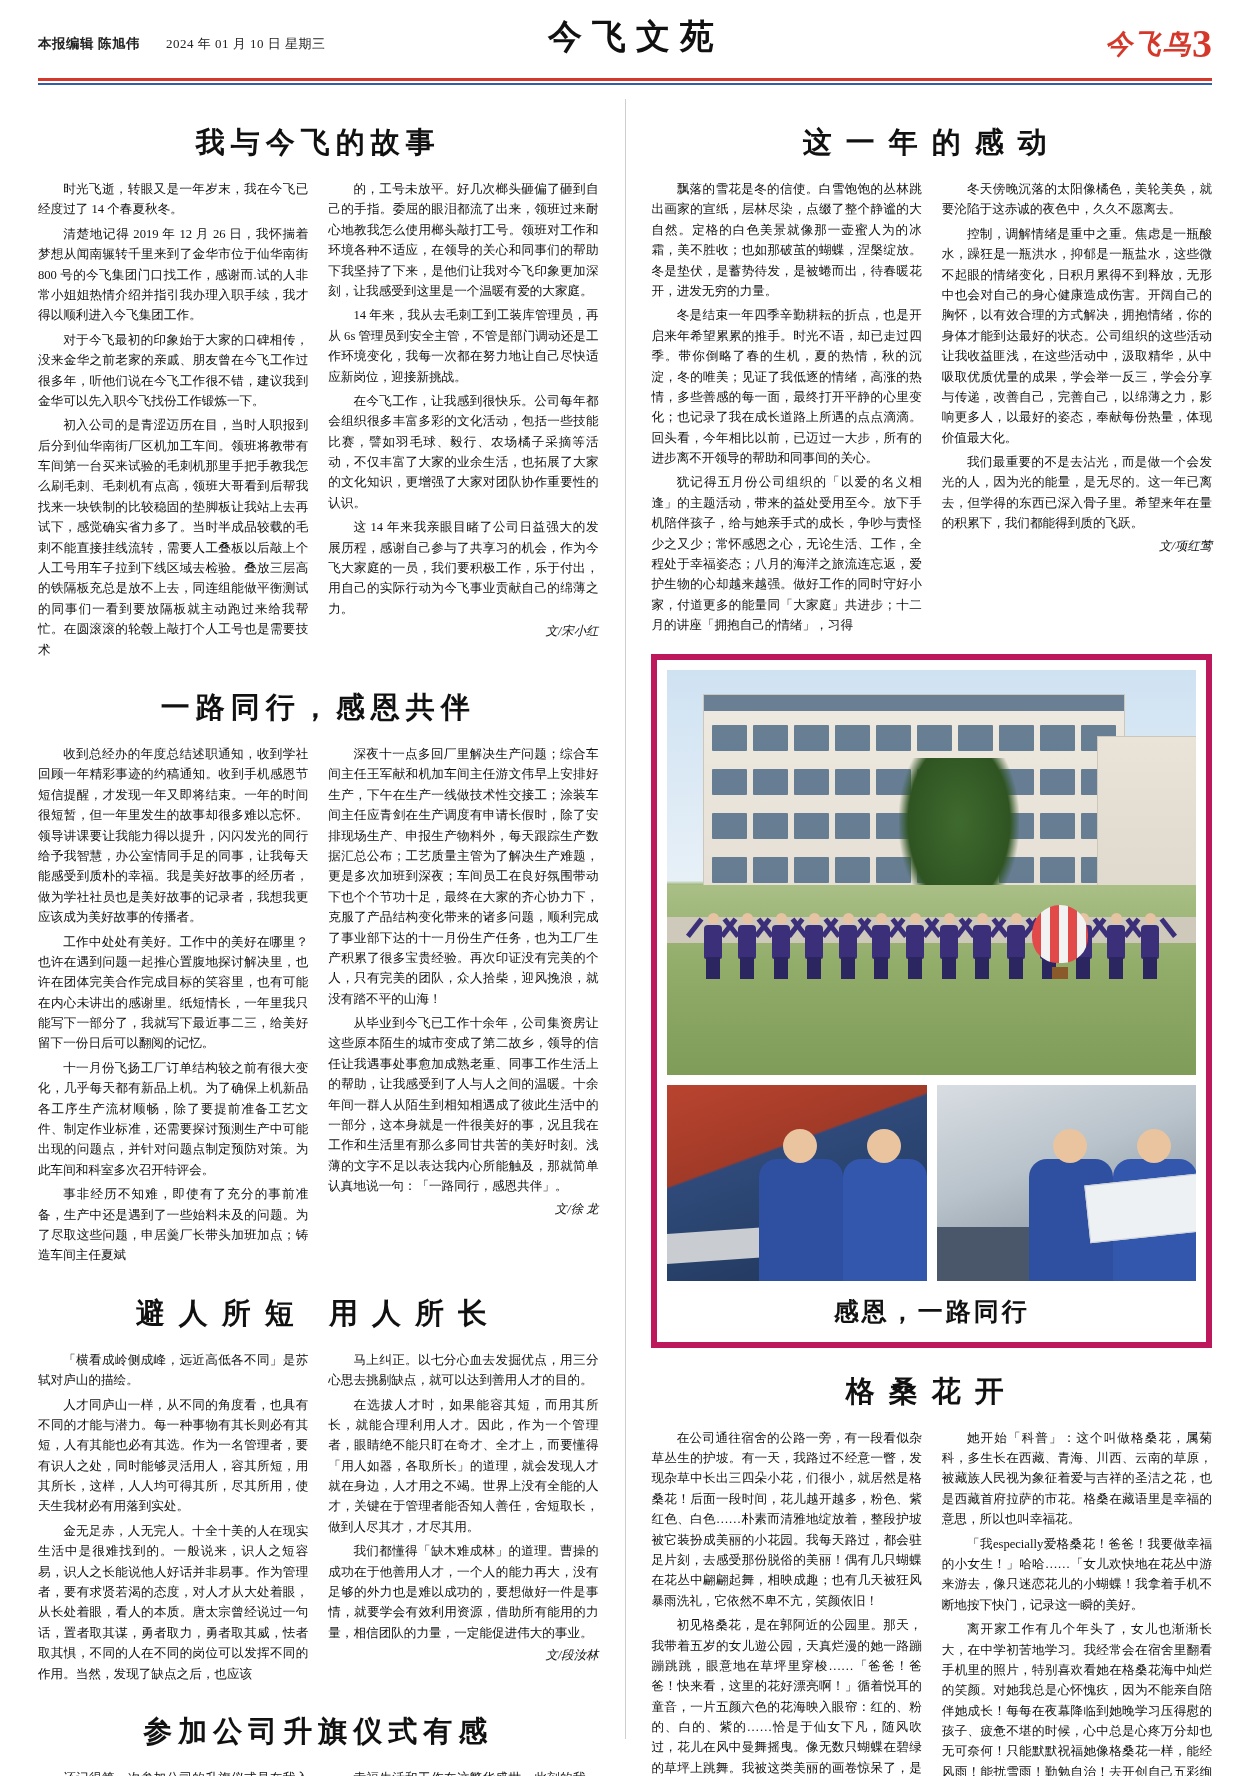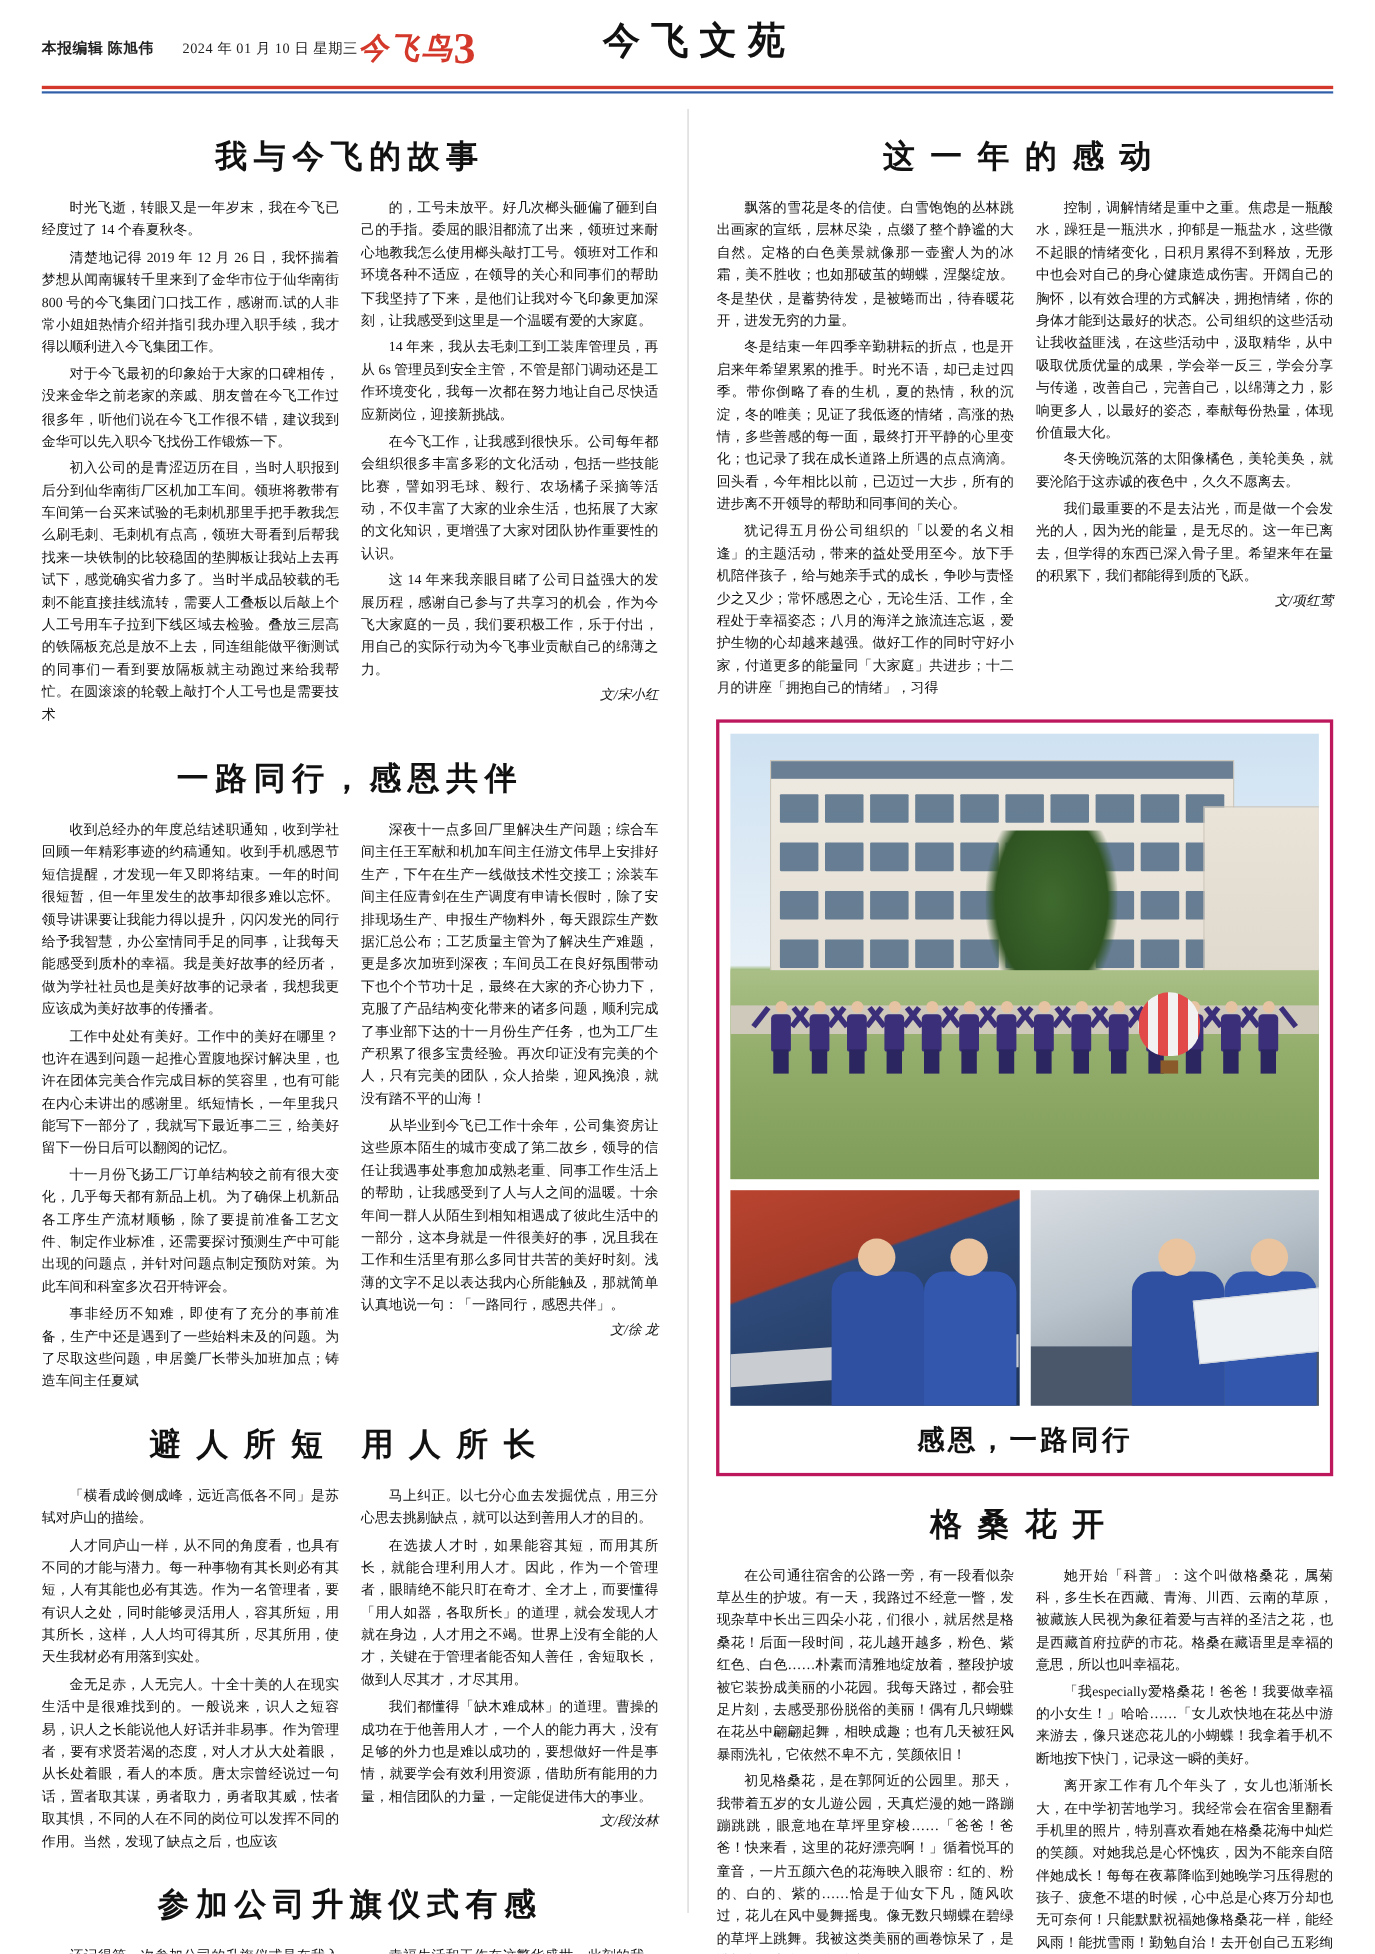--- a/index.html
+++ b/index.html
@@ -22,21 +22,21 @@
     box-sizing: border-box;
     padding: 0 38px;
   }
 
   
   .masthead {
     position: relative;
     height: 74px;
     display: flex;
     align-items: center;
-    justify-content: flex-start;
+    justify-content: space-between;
     padding-top: 14px;
     box-sizing: border-box;
   }
   .mast-left {
     display: flex;
     align-items: baseline;
     gap: 26px;
     font-size: 13.5px;
     color: #222;
     letter-spacing: 0.5px;
@@ -138,21 +138,21 @@
   }
   .byline {
     text-align: right;
     font-size: 12.4px;
     margin: 4px 0 10px 0;
     font-style: italic;
   }
 
   
   .photo-block {
-    border: 3px solid #be185d;
+    border: 6px solid #be185d;
     padding: 10px;
     margin: 14px 0 10px 0;
     box-sizing: border-box;
     background: #fff;
   }
   .photo-main {
     height: 405px;
     position: relative;
     overflow: hidden;
     background: linear-gradient(to bottom, #cfe2f2 0%, #e7f0f7 52%, #9fb87d 53%, #8fae6c 100%);
@@ -380,22 +380,22 @@
 
       <div class="article">
         <div class="headline sp2">这一年的感动</div>
         <div class="body2">
           <div class="tcol">
             <p class="para">飘落的雪花是冬的信使。白雪饱饱的丛林跳出画家的宣纸，层林尽染，点缀了整个静谧的大自然。定格的白色美景就像那一壶蜜人为的冰霜，美不胜收；也如那破茧的蝴蝶，涅槃绽放。冬是垫伏，是蓄势待发，是被蜷而出，待春暖花开，进发无穷的力量。</p>
             <p class="para">冬是结束一年四季辛勤耕耘的折点，也是开启来年希望累累的推手。时光不语，却已走过四季。带你倒略了春的生机，夏的热情，秋的沉淀，冬的唯美；见证了我低逐的情绪，高涨的热情，多些善感的每一面，最终打开平静的心里变化；也记录了我在成长道路上所遇的点点滴滴。回头看，今年相比以前，已迈过一大步，所有的进步离不开领导的帮助和同事间的关心。</p>
             <p class="para">犹记得五月份公司组织的「以爱的名义相逢」的主题活动，带来的益处受用至今。放下手机陪伴孩子，给与她亲手式的成长，争吵与责怪少之又少；常怀感恩之心，无论生活、工作，全程处于幸福姿态；八月的海洋之旅流连忘返，爱护生物的心却越来越强。做好工作的同时守好小家，付道更多的能量同「大家庭」共进步；十二月的讲座「拥抱自己的情绪」，习得</p>
           </div>
           <div class="tcol">
+            <p class="para">冬天傍晚沉落的太阳像橘色，美轮美奂，就要沦陷于这赤诚的夜色中，久久不愿离去。</p>
             <p class="para">控制，调解情绪是重中之重。焦虑是一瓶酸水，躁狂是一瓶洪水，抑郁是一瓶盐水，这些微不起眼的情绪变化，日积月累得不到释放，无形中也会对自己的身心健康造成伤害。开阔自己的胸怀，以有效合理的方式解决，拥抱情绪，你的身体才能到达最好的状态。公司组织的这些活动让我收益匪浅，在这些活动中，汲取精华，从中吸取优质优量的成果，学会举一反三，学会分享与传递，改善自己，完善自己，以绵薄之力，影响更多人，以最好的姿态，奉献每份热量，体现价值最大化。</p>
-            <p class="para">冬天傍晚沉落的太阳像橘色，美轮美奂，就要沦陷于这赤诚的夜色中，久久不愿离去。</p>
             <p class="para">我们最重要的不是去沾光，而是做一个会发光的人，因为光的能量，是无尽的。这一年已离去，但学得的东西已深入骨子里。希望来年在量的积累下，我们都能得到质的飞跃。</p>
             <div class="byline">文/项红莺</div>
           </div>
         </div>
       </div>
 
       <div class="photo-block">
         <div class="photo-main">
           <div class="bldg">
             <div class="roofline"></div>

